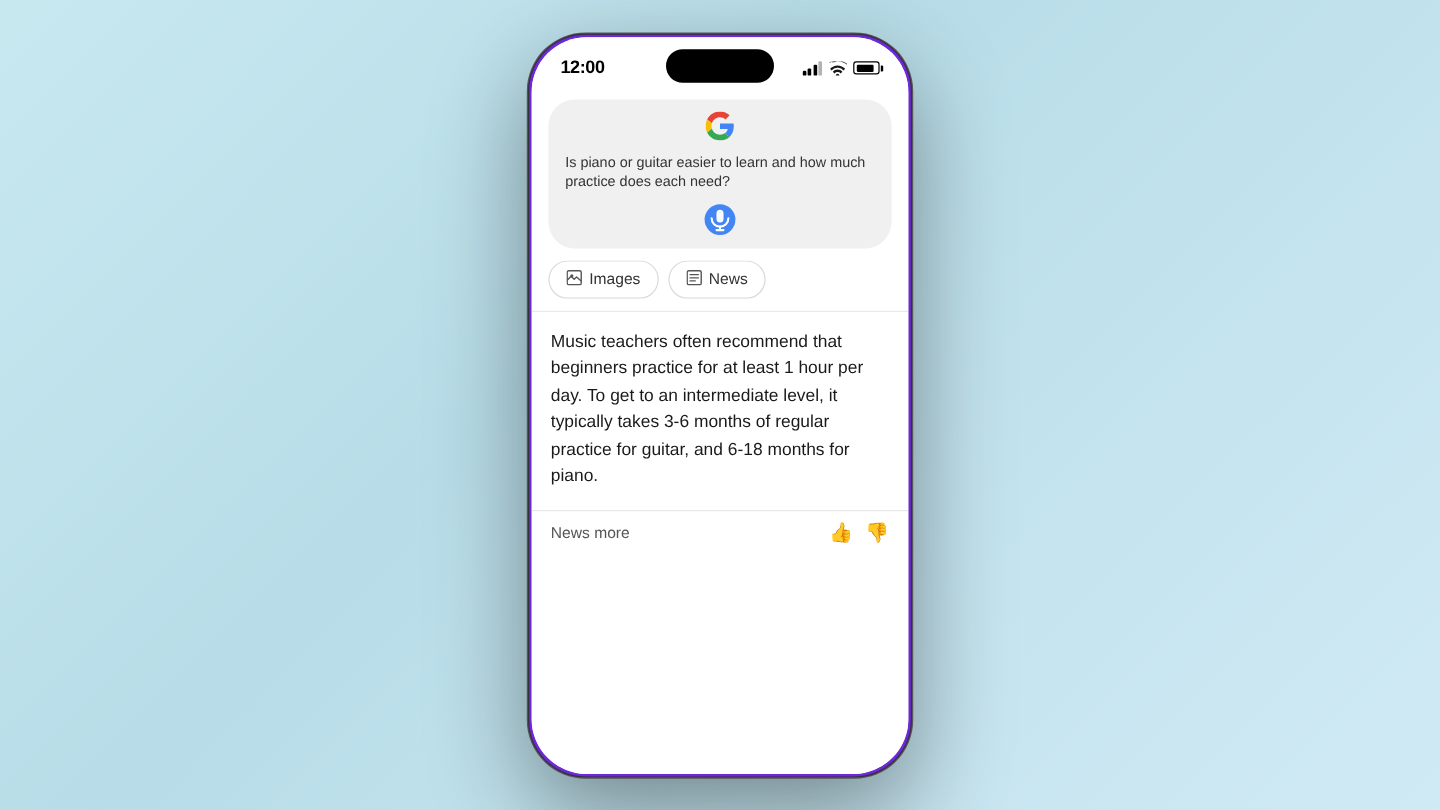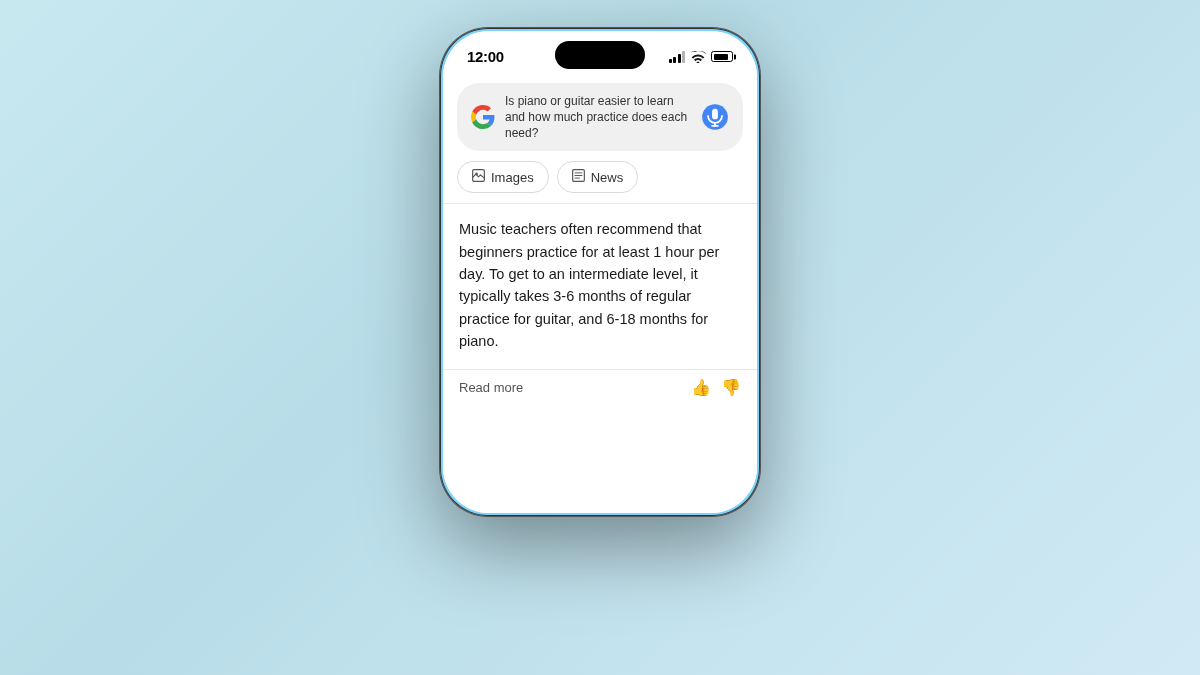--- a/index.html
+++ b/index.html
@@ -16,22 +16,22 @@
     }
 
     .phone-wrapper {
       position: relative;
       width: 320px;
       height: 620px;
     }
 
     .phone-frame {
       width: 320px;
-      height: 488px;
-      background: #7dd3fc;
+      height: 620px;
+      background: #6d28d9;
       border-radius: 48px;
       padding: 3px;
       box-shadow:
         0 0 0 1px #555,
         0 30px 80px rgba(0,0,0,0.4),
         inset 0 0 0 1px #333;
       position: relative;
     }
 
     .phone-screen {
@@ -136,20 +136,21 @@
 
     
     .search-bar {
       margin: 8px 14px 10px;
       background: #f0f0f0;
       border-radius: 22px;
       padding: 10px 14px;
       display: flex;
       align-items: center;
       gap: 10px;
+      flex-direction: column;
     }
 
     .google-g {
       width: 24px;
       height: 24px;
       flex-shrink: 0;
     }
 
     .search-text {
       flex: 1;
@@ -311,21 +312,21 @@
 
         </div>
 
         <div class="divider"></div>
 
         <div class="answer-content">
           <p class="answer-paragraph">Music teachers often recommend that beginners practice for at least 1 hour per day. To get to an intermediate level, it typically takes 3-6 months of regular practice for guitar, and 6-18 months for piano.</p>
         </div>
 
         <div class="answer-footer">
-          <span class="read-more-link">Read more</span>
+          <span class="read-more-link">News more</span>
           <div class="feedback-icons">
             <span class="thumb-icon">👍</span>
             <span class="thumb-icon">👎</span>
           </div>
         </div>
 
       </div>
     </div>
   </div>
 </div>

